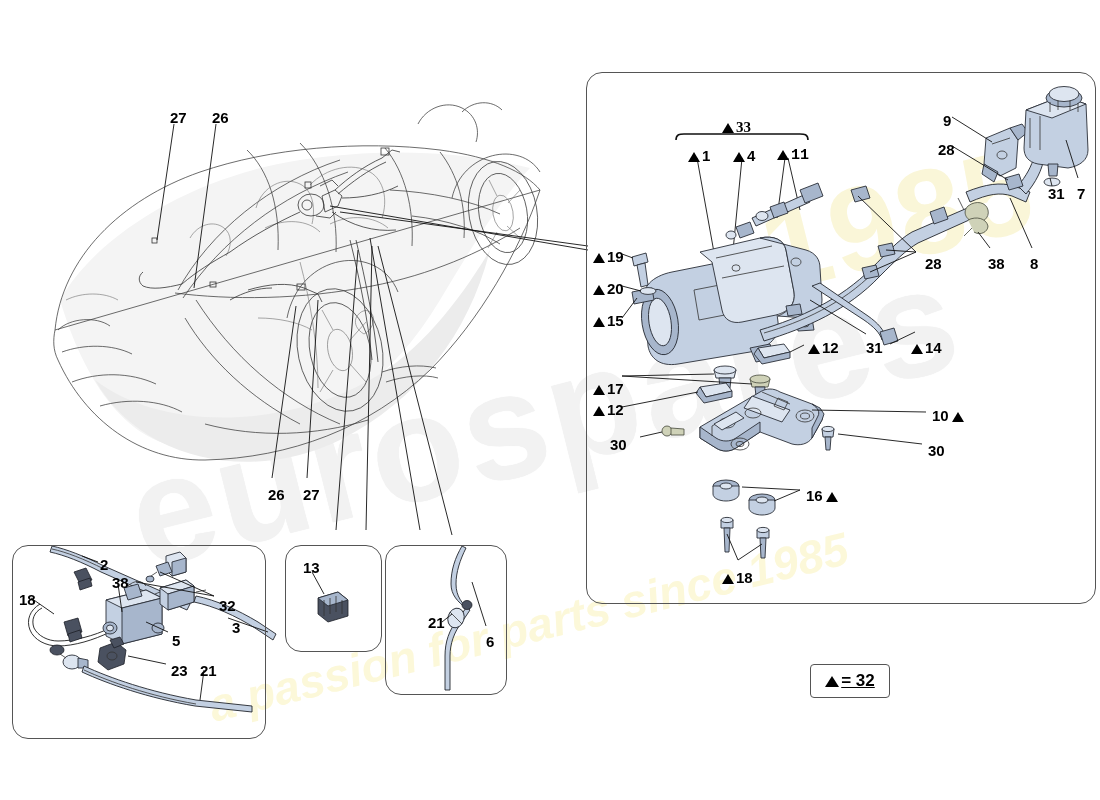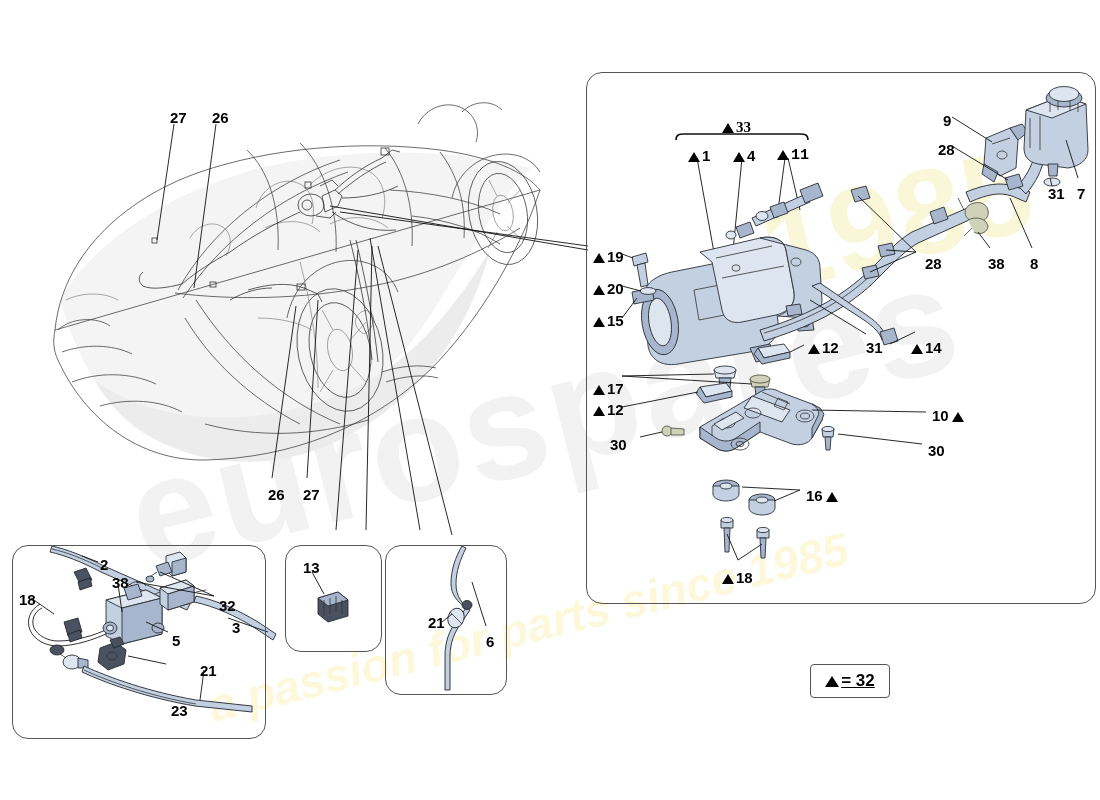--- a/index.html
+++ b/index.html
@@ -494,21 +494,21 @@
   <div class="lbl" style="left:1030px;top:256px;"><span>8</span></div>
   <div class="lbl" style="left:1048px;top:186px;"><span>31</span></div>
   <div class="lbl" style="left:1077px;top:186px;"><span>7</span></div>
 
   <div class="lbl" style="left:100px;top:557px;"><span>2</span></div>
   <div class="lbl" style="left:19px;top:592px;"><span>18</span></div>
   <div class="lbl" style="left:112px;top:575px;"><span>38</span></div>
   <div class="lbl" style="left:219px;top:598px;"><span>32</span></div>
   <div class="lbl" style="left:232px;top:620px;"><span>3</span></div>
   <div class="lbl" style="left:172px;top:633px;"><span>5</span></div>
-  <div class="lbl" style="left:171px;top:663px;margin-top:40px;"><span>23</span></div>
+  <div class="lbl" style="left:171px;top:663px;"><span>23</span></div>
   <div class="lbl" style="left:200px;top:663px;"><span>21</span></div>
 
   <div class="lbl" style="left:303px;top:560px;"><span>13</span></div>
 
   <div class="lbl" style="left:428px;top:615px;"><span>21</span></div>
   <div class="lbl" style="left:486px;top:634px;"><span>6</span></div>
 
   <div id="legend">
     <span class="tri"></span>
       <span>= 32</span>

